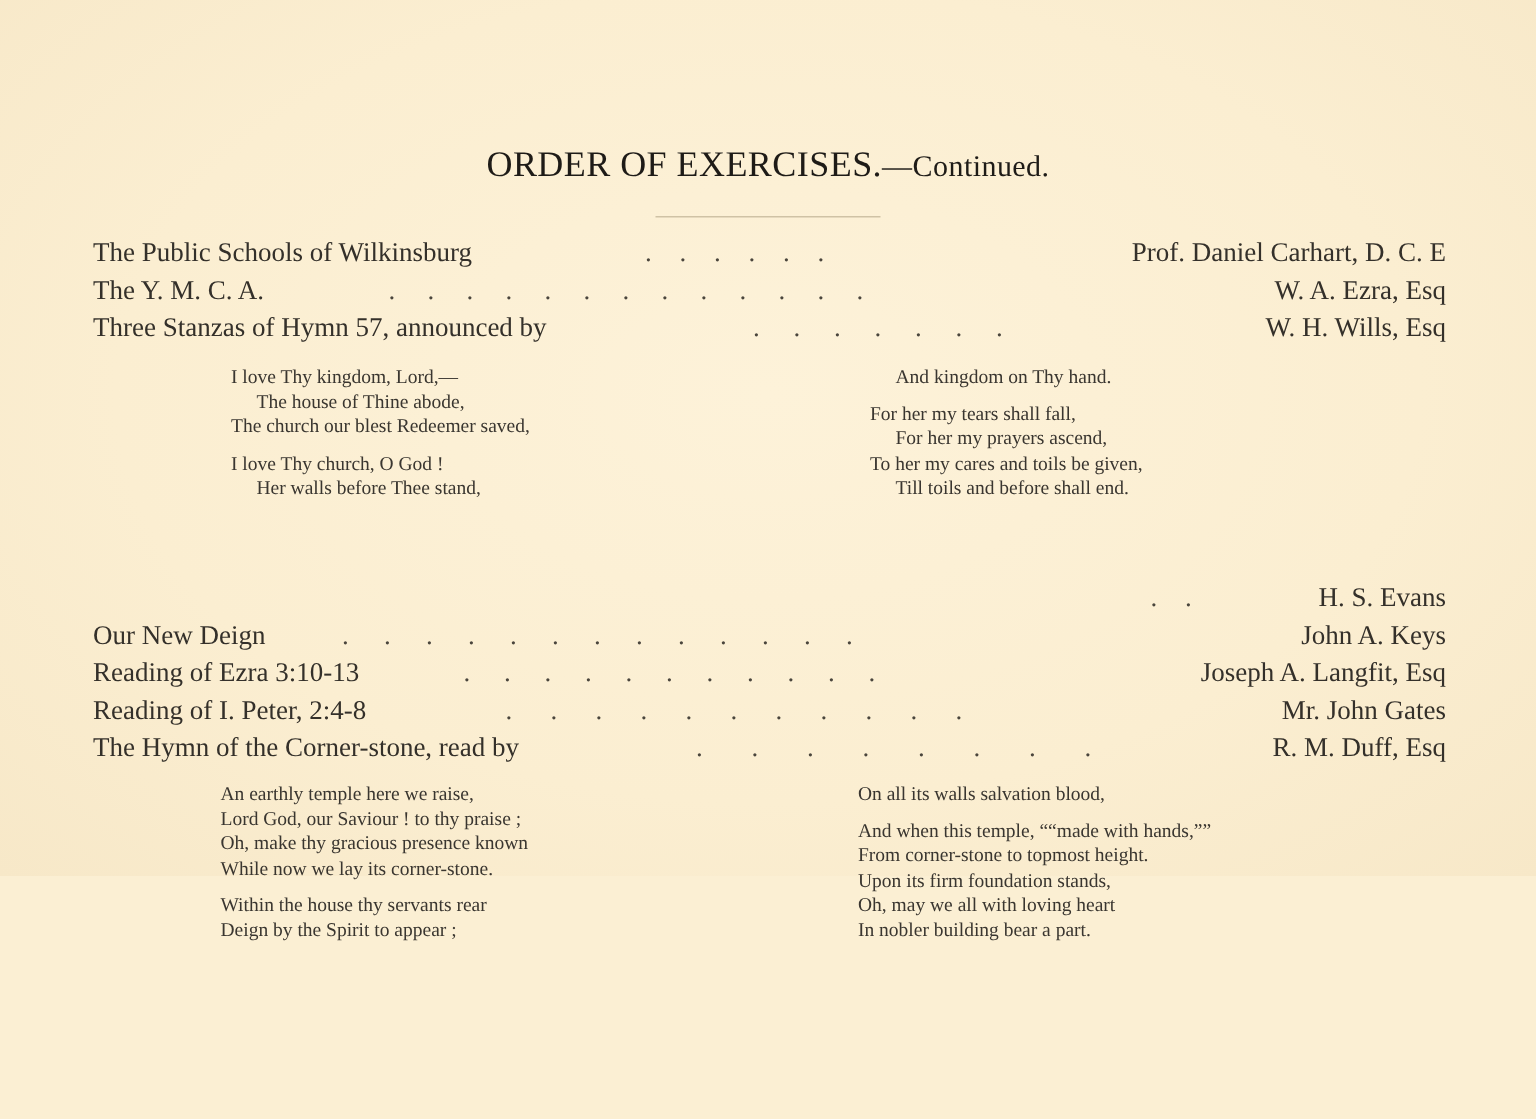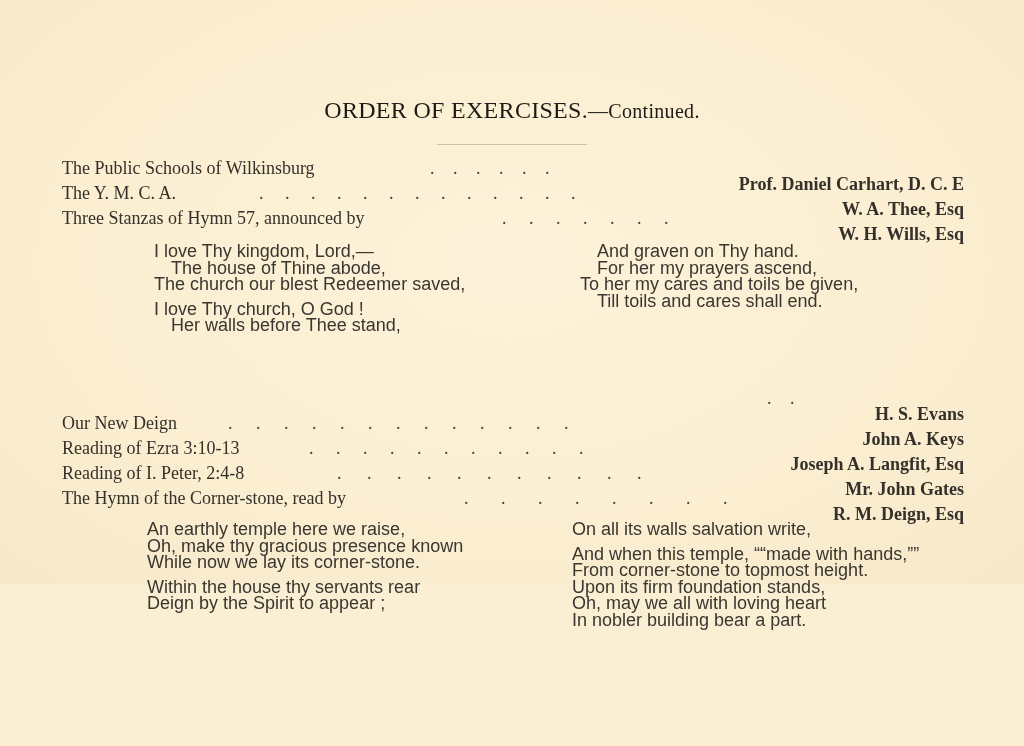--- a/index.html
+++ b/index.html
@@ -17,24 +17,24 @@
     font-family:"Liberation Serif", serif; font-size:24px; color:#1e1b17; letter-spacing:0.3px;
   }
   .title .cont { font-size:20px; }
   .rule { position:absolute; top:144px; left:437px; width:150px; height:1px; background:#cfc2a5; }
   .row {
     position:absolute; left:62px; width:902px; height:24px;
     font-family:"Liberation Serif", serif; font-size:18px; color:#34302a;
     white-space:nowrap;
   }
   .row .lbl { position:absolute; left:0; top:0; }
-  .row .who { position:absolute; right:0; top:16px;font-weight:bold; }
+  .row .who { position:absolute; right:0; top:0; }
   .row .dots { position:absolute; top:0; letter-spacing:0; color:#4a453c; word-spacing:0; }
   .verse {
-    position:absolute; font-family:Liberation Sans, sans-serif; font-size:18px;
+    position:absolute; font-family:Liberation Serif, serif; font-size:13px;
     color:#3a3630; line-height:16.5px; white-space:nowrap;
   }
   .verse .l { display:block; }
   .verse .ind { padding-left:17px; }
   .verse .gap { margin-top:8px; }
 </style>
 </head>
 <body>
 
 <div class="page">
@@ -43,40 +43,41 @@
   <div class="rule"></div>
 
   <div class="row" style="top:158px">
     <span class="lbl">The Public Schools of  Wilkinsburg</span>
     <span class="dots" style="left:368px; word-spacing:14px">.     .     .     .     .     .</span>
     <span class="who">Prof.  Daniel Carhart, D. C. E</span>
   </div>
   <div class="row" style="top:183px">
     <span class="lbl">The Y. M. C. A.</span>
     <span class="dots" style="left:197px; word-spacing:17px">.     .     .     .     .     .     .     .     .     .     .     .     .</span>
-    <span class="who">W. A. Thee, Esq</span>
+    <span class="who">W. A. Ezra, Esq</span>
   </div>
   <div class="row" style="top:208px">
     <span class="lbl">Three Stanzas of Hymn 57, announced by</span>
     <span class="dots" style="left:440px; word-spacing:18px">.     .     .     .     .     .     .</span>
     <span class="who">W. H. Wills, Esq</span>
   </div>
 
   <div class="verse" style="left:154px; top:243px">
     <span class="l">I love Thy kingdom, Lord,—</span>
     <span class="l ind">The house of Thine abode,</span>
     <span class="l">The church our blest Redeemer saved,</span>
     <span class="l gap">I love Thy church, O God !</span>
     <span class="l ind">Her walls before Thee stand,</span>
   </div>
   <div class="verse" style="left:580px; top:243px">
-    <span class="l ind">And graven on Thy hand.</span>
+    <span class="l ind">And kingdom on Thy hand.</span>
+    <span class="l gap">For her my tears shall fall,</span>
     <span class="l ind">For her my prayers ascend,</span>
     <span class="l">To her my cares and toils be given,</span>
-    <span class="l ind">Till toils and cares shall end.</span>
+    <span class="l ind">Till toils and before shall end.</span>
   </div>
 
   <div class="row" style="top:388px">
     <span class="dots" style="left:705px; word-spacing:14px">.     .</span>
     <span class="who">H. S. Evans</span>
   </div>
   <div class="row" style="top:413px">
     <span class="lbl">Our New Deign</span>
     <span class="dots" style="left:166px; word-spacing:19px">.     .     .     .     .     .     .     .     .     .     .     .     .</span>
     <span class="who">John A. Keys</span>
@@ -87,32 +88,33 @@
     <span class="who">Joseph  A. Langfit, Esq</span>
   </div>
   <div class="row" style="top:463px">
     <span class="lbl">Reading of I. Peter, 2:4-8</span>
     <span class="dots" style="left:275px; word-spacing:21px">.     .     .     .     .     .     .     .     .     .     .</span>
     <span class="who">Mr. John Gates</span>
   </div>
   <div class="row" style="top:488px">
     <span class="lbl">The Hymn of the Corner-stone, read by</span>
     <span class="dots" style="left:402px; word-spacing:28px">.     .     .     .     .     .     .     .</span>
-    <span class="who">R. M. Deign, Esq</span>
+    <span class="who">R. M. Duff, Esq</span>
   </div>
 
   <div class="verse" style="left:147px; top:521px">
     <span class="l">An earthly temple here we raise,</span>
+    <span class="l">Lord God, our Saviour ! to thy praise ;</span>
     <span class="l">Oh, make thy gracious presence known</span>
     <span class="l">While now we lay its corner-stone.</span>
     <span class="l gap">Within the house thy servants rear</span>
     <span class="l">Deign by the Spirit to appear ;</span>
   </div>
   <div class="verse" style="left:572px; top:521px">
-    <span class="l">On all its walls salvation write,</span>
+    <span class="l">On all its walls salvation blood,</span>
     <span class="l gap">And when this temple, ““made with hands,””</span>
     <span class="l">From corner-stone to topmost height.</span>
     <span class="l">Upon its firm foundation stands,</span>
     <span class="l">Oh, may we all with loving heart</span>
     <span class="l">In nobler building bear a part.</span>
   </div>
 
 </div>
 
 </body></html>

